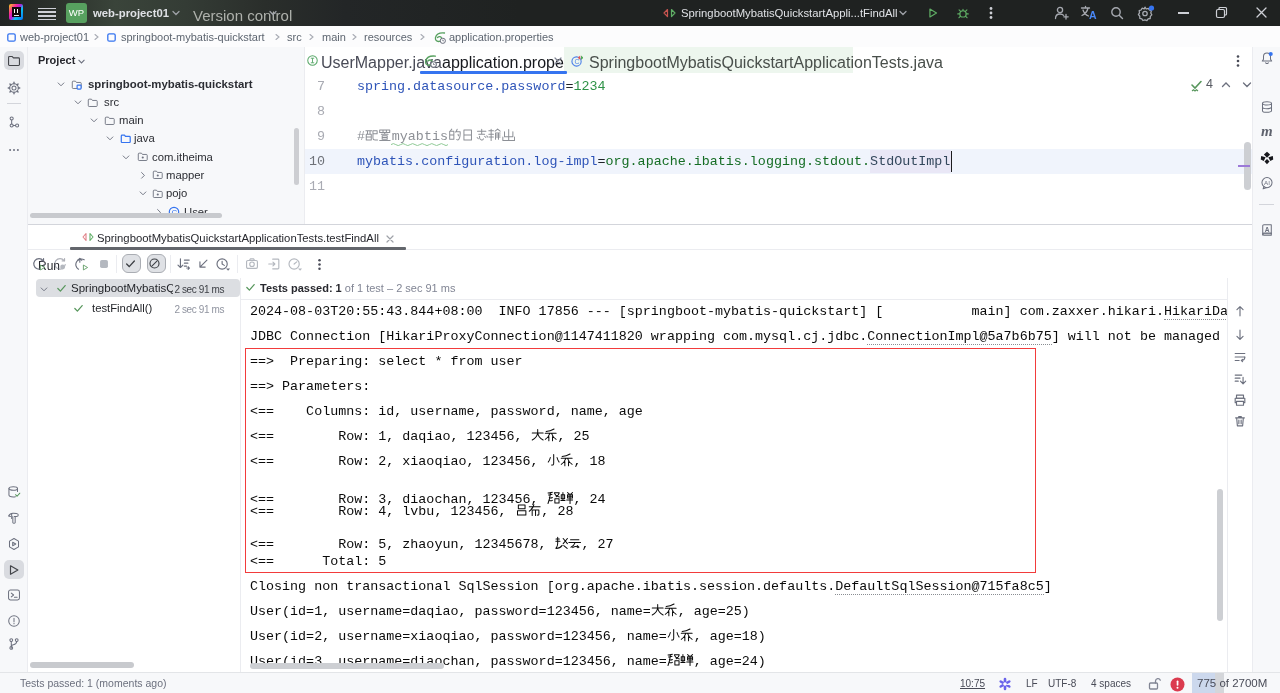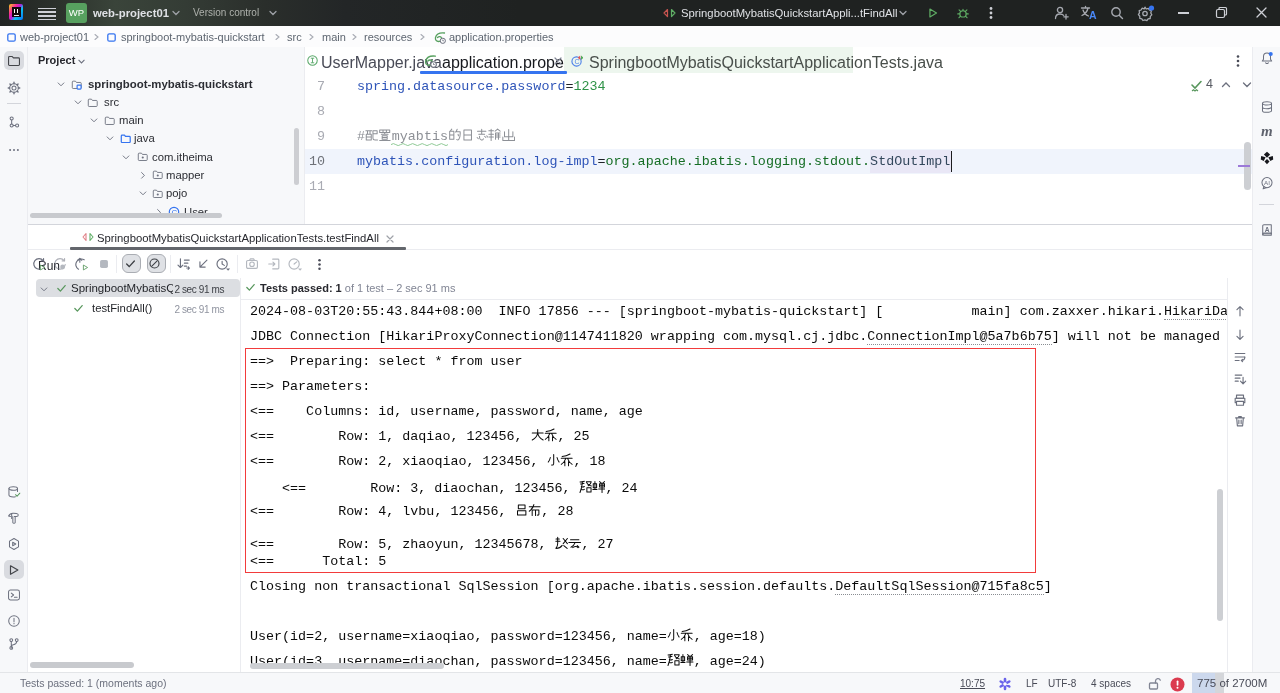--- a/index.html
+++ b/index.html
@@ -75,21 +75,21 @@
   <div style="height:1.6px;background:#ced0d6;margin-top:1px;"></div>
   <div style="height:1.6px;background:#ced0d6;margin-top:2.2px;"></div>
   <div style="height:1.6px;background:#ced0d6;margin-top:2.2px;"></div>
   <div style="height:1.6px;background:#ced0d6;margin-top:2.2px;"></div>
  </div>
  <div class="abs" style="left:66px;top:3px;width:21px;height:20px;border-radius:3px;background:#57a05f;color:#fff;font-size:9.5px;font-weight:400;text-align:center;line-height:20px;">WP</div>
  <div class="abs t" style="left:93px;top:6.5px;font-weight:700;font-size:11.3px;">web-project01</div>
  <svg class="abs" style="left:171px;top:9px;" width="10" height="8" viewBox="0 0 10 8">
         <path d="M2 2.5 L5 5.5 L8 2.5" stroke="#9da0a6" stroke-width="1.3" fill="none" stroke-linecap="round"></path>
       </svg>
- <div class="abs dim" style="left:193px;top:7px;font-size:10px;">Version control</div>
+ <div class="abs dim" style="left:193px;top:7px;font-size:15px;">Version control</div>
  <svg class="abs" style="left:268px;top:9px;" width="10" height="8" viewBox="0 0 10 8">
         <path d="M2 2.5 L5 5.5 L8 2.5" stroke="#9da0a6" stroke-width="1.3" fill="none" stroke-linecap="round"></path>
       </svg>
  <svg class="abs" style="left:662px;top:6px;" width="15" height="14" viewBox="0 0 15 14">
         <path d="M5.5 3.5 L2 7 L5.5 10.5 Z" stroke="#c75450" stroke-width="1.2" fill="none" stroke-linejoin="round"></path>
         <path d="M9.5 3.5 L13 7 L9.5 10.5 Z" stroke="#5fad65" stroke-width="1.2" fill="none" stroke-linejoin="round"></path>
       </svg>
  <div class="abs t" style="left:681px;top:7px;font-size:11.3px;">SpringbootMybatisQuickstartAppli...tFindAll</div>
  <svg class="abs" style="left:898px;top:9px;" width="10" height="8" viewBox="0 0 10 8">
         <path d="M2 2.5 L5 5.5 L8 2.5" stroke="#9da0a6" stroke-width="1.3" fill="none" stroke-linecap="round"></path>
@@ -579,37 +579,42 @@
   <div class="con" style="top:124px;">&lt;==        Row: 1, daqiao, 123456, <svg class="cjk" viewBox="0 0 16 16">
             <use href="#c-da"></use>
           </svg><svg class="cjk" viewBox="0 0 16 16">
             <use href="#c-qiao"></use>
           </svg>, 25</div>
   <div class="con" style="top:149px;">&lt;==        Row: 2, xiaoqiao, 123456, <svg class="cjk" viewBox="0 0 16 16">
             <use href="#c-xiao"></use>
           </svg><svg class="cjk" viewBox="0 0 16 16">
             <use href="#c-qiao"></use>
           </svg>, 18</div>
-  <div class="con" style="top:176px;margin-left:32px;">&lt;==        Row: 3, diaochan, 123456, <svg class="cjk" viewBox="0 0 16 16">
+  <div class="con" style="top:187px;">&lt;==        Row: 3, diaochan, 123456, <svg class="cjk" viewBox="0 0 16 16">
             <use href="#c-diao"></use>
           </svg><svg class="cjk" viewBox="0 0 16 16">
             <use href="#c-chan"></use>
           </svg>, 24</div>
   <div class="con" style="top:199px;">&lt;==        Row: 4, lvbu, 123456, <svg class="cjk" viewBox="0 0 16 16">
             <use href="#c-lv"></use>
           </svg><svg class="cjk" viewBox="0 0 16 16">
             <use href="#c-bu"></use>
           </svg>, 28</div>
   <div class="con" style="top:232px;">&lt;==        Row: 5, zhaoyun, 12345678, <svg class="cjk" viewBox="0 0 16 16">
             <use href="#c-zhao"></use>
           </svg><svg class="cjk" viewBox="0 0 16 16">
             <use href="#c-yun"></use>
           </svg>, 27</div>
   <div class="con" style="top:249px;text-align:center;">&lt;==      Total: 5</div>
   <div class="con" style="top:274px;">Closing non transactional SqlSession [org.apache.ibatis.session.defaults.<span class="link">DefaultSqlSession@715fa8c5</span>]</div>
+  <div class="con" style="top:299px;">User(id=1, username=daqiao, password=123456, name=<svg class="cjk" viewBox="0 0 16 16">
+            <use href="#c-da"></use>
+          </svg><svg class="cjk" viewBox="0 0 16 16">
+            <use href="#c-qiao"></use>
+          </svg>, age=25)</div>
   <div class="con" style="top:324px;">User(id=2, username=xiaoqiao, password=123456, name=<svg class="cjk" viewBox="0 0 16 16">
             <use href="#c-xiao"></use>
           </svg><svg class="cjk" viewBox="0 0 16 16">
             <use href="#c-qiao"></use>
           </svg>, age=18)</div>
   <div class="con" style="top:349px;">User(id=3, username=diaochan, password=123456, name=<svg class="cjk" viewBox="0 0 16 16">
             <use href="#c-diao"></use>
           </svg><svg class="cjk" viewBox="0 0 16 16">
             <use href="#c-chan"></use>
           </svg>, age=24)</div>

